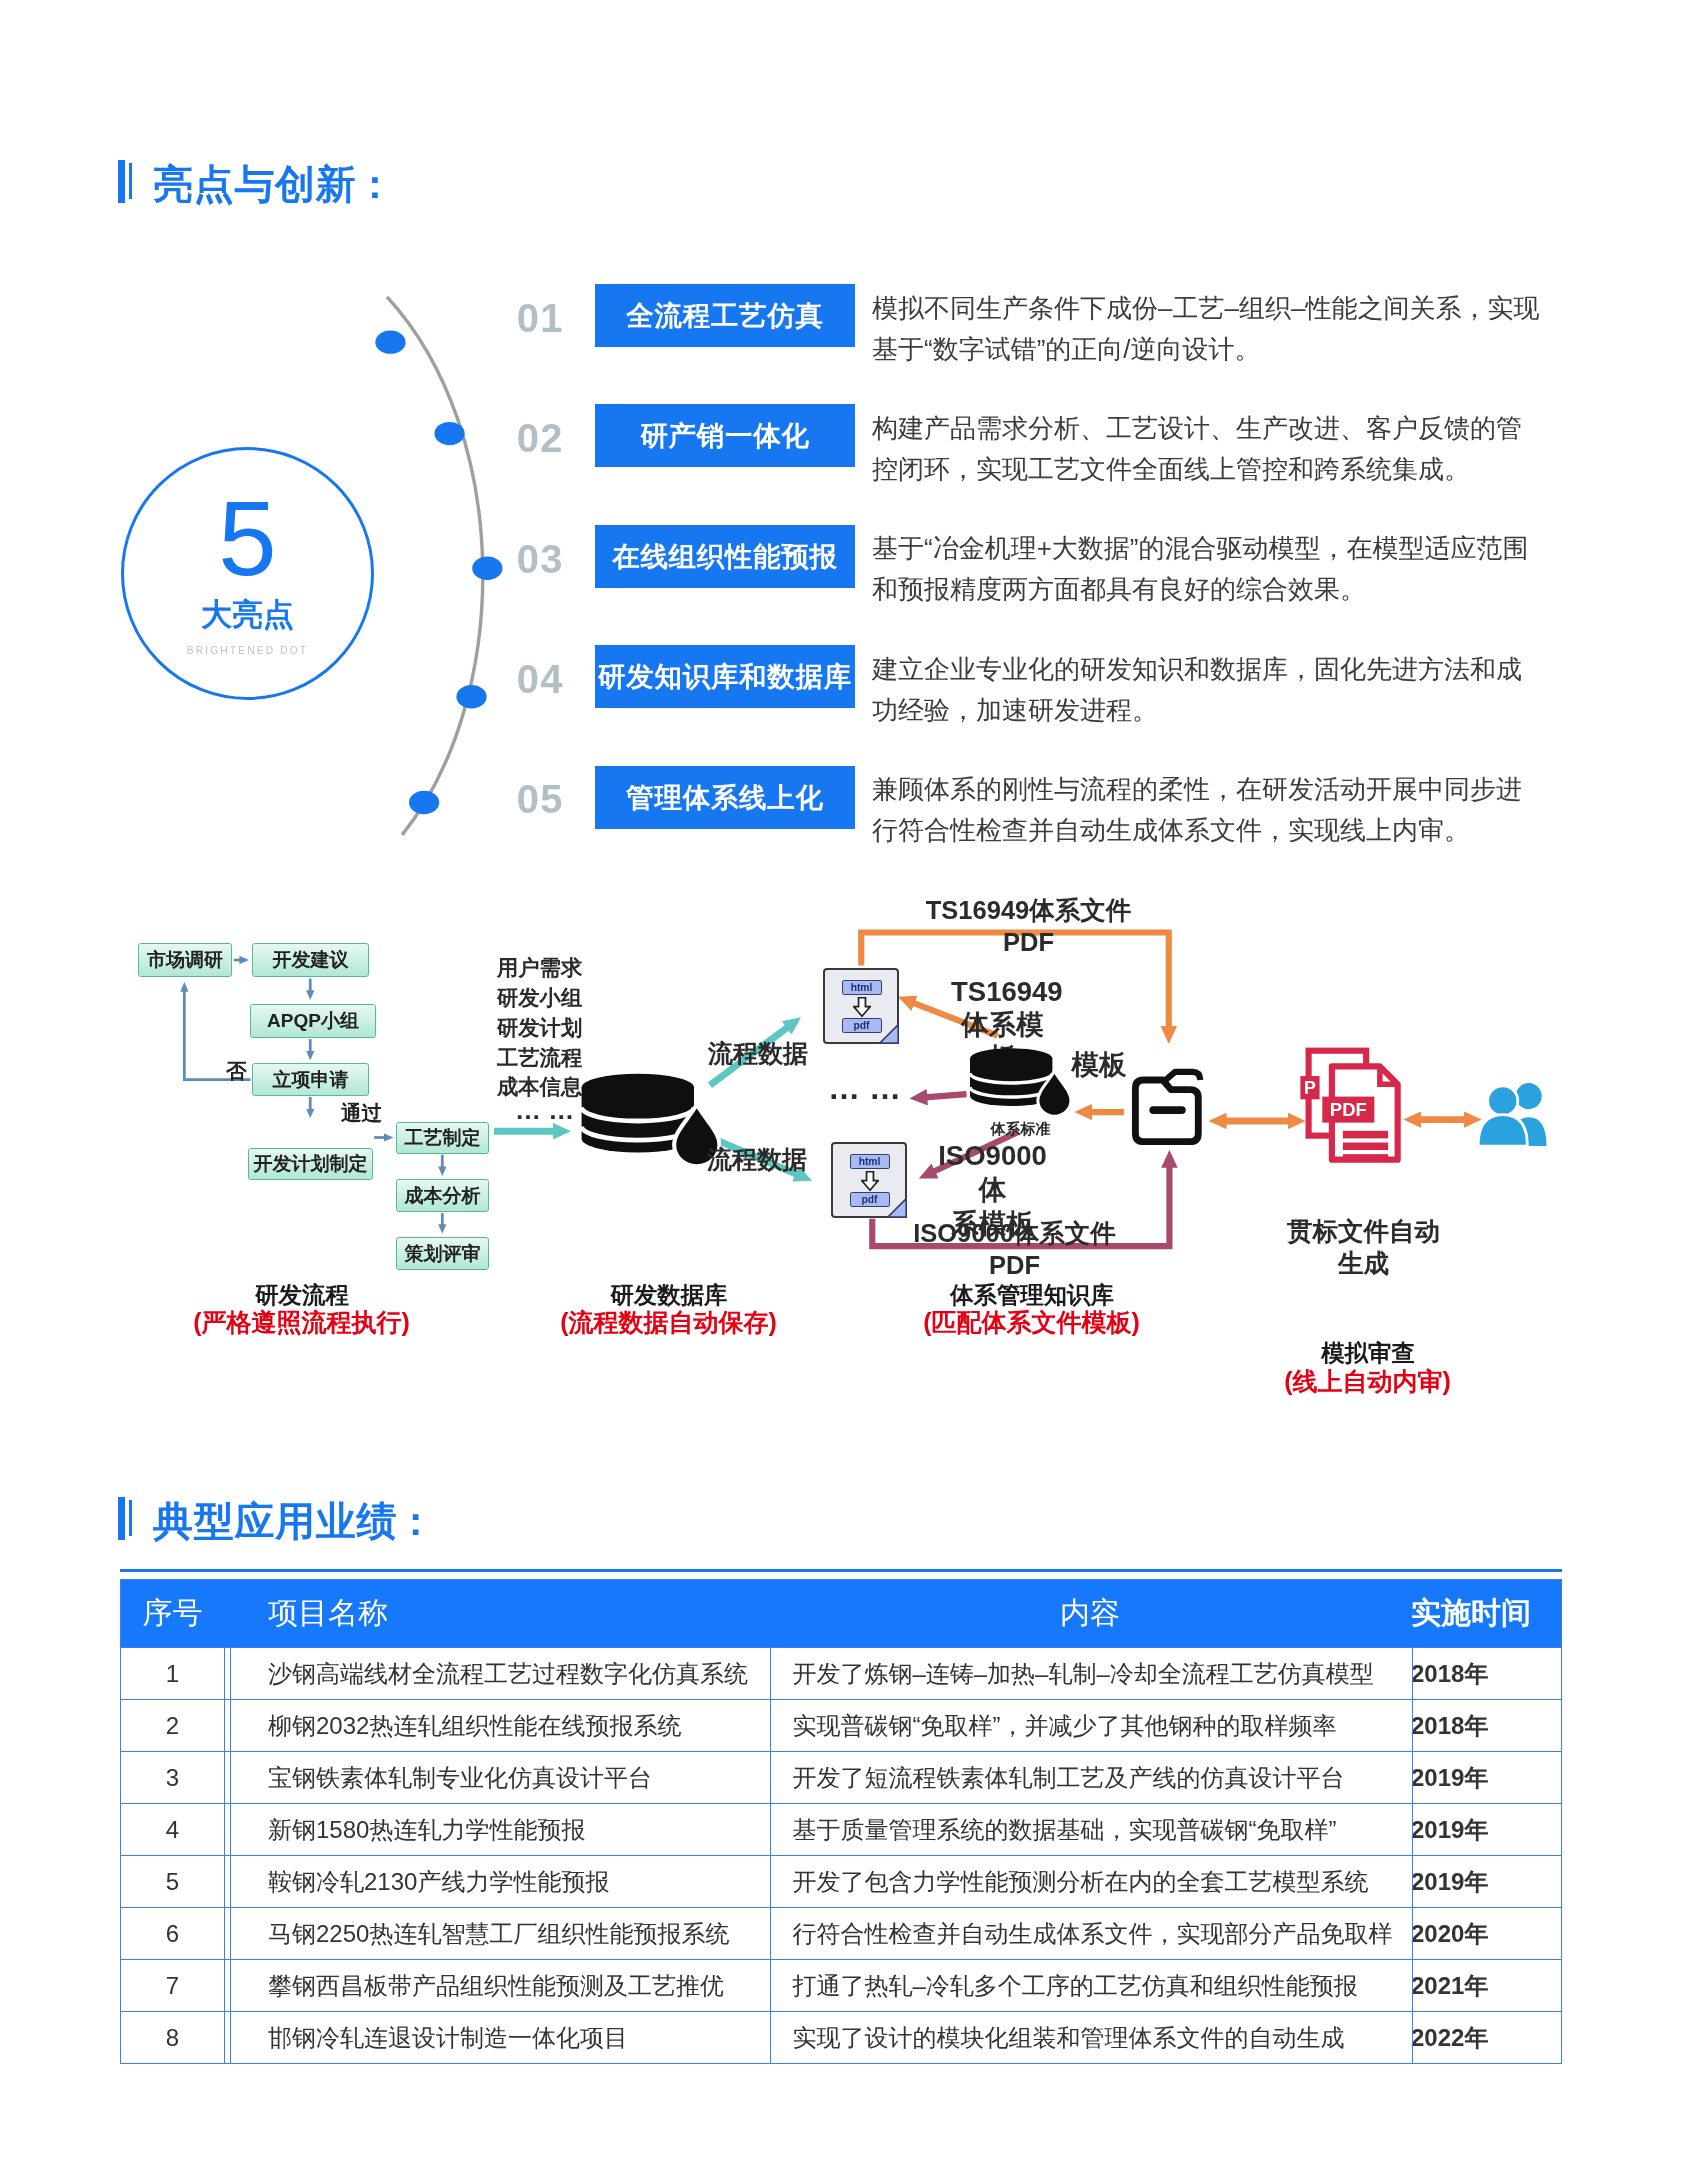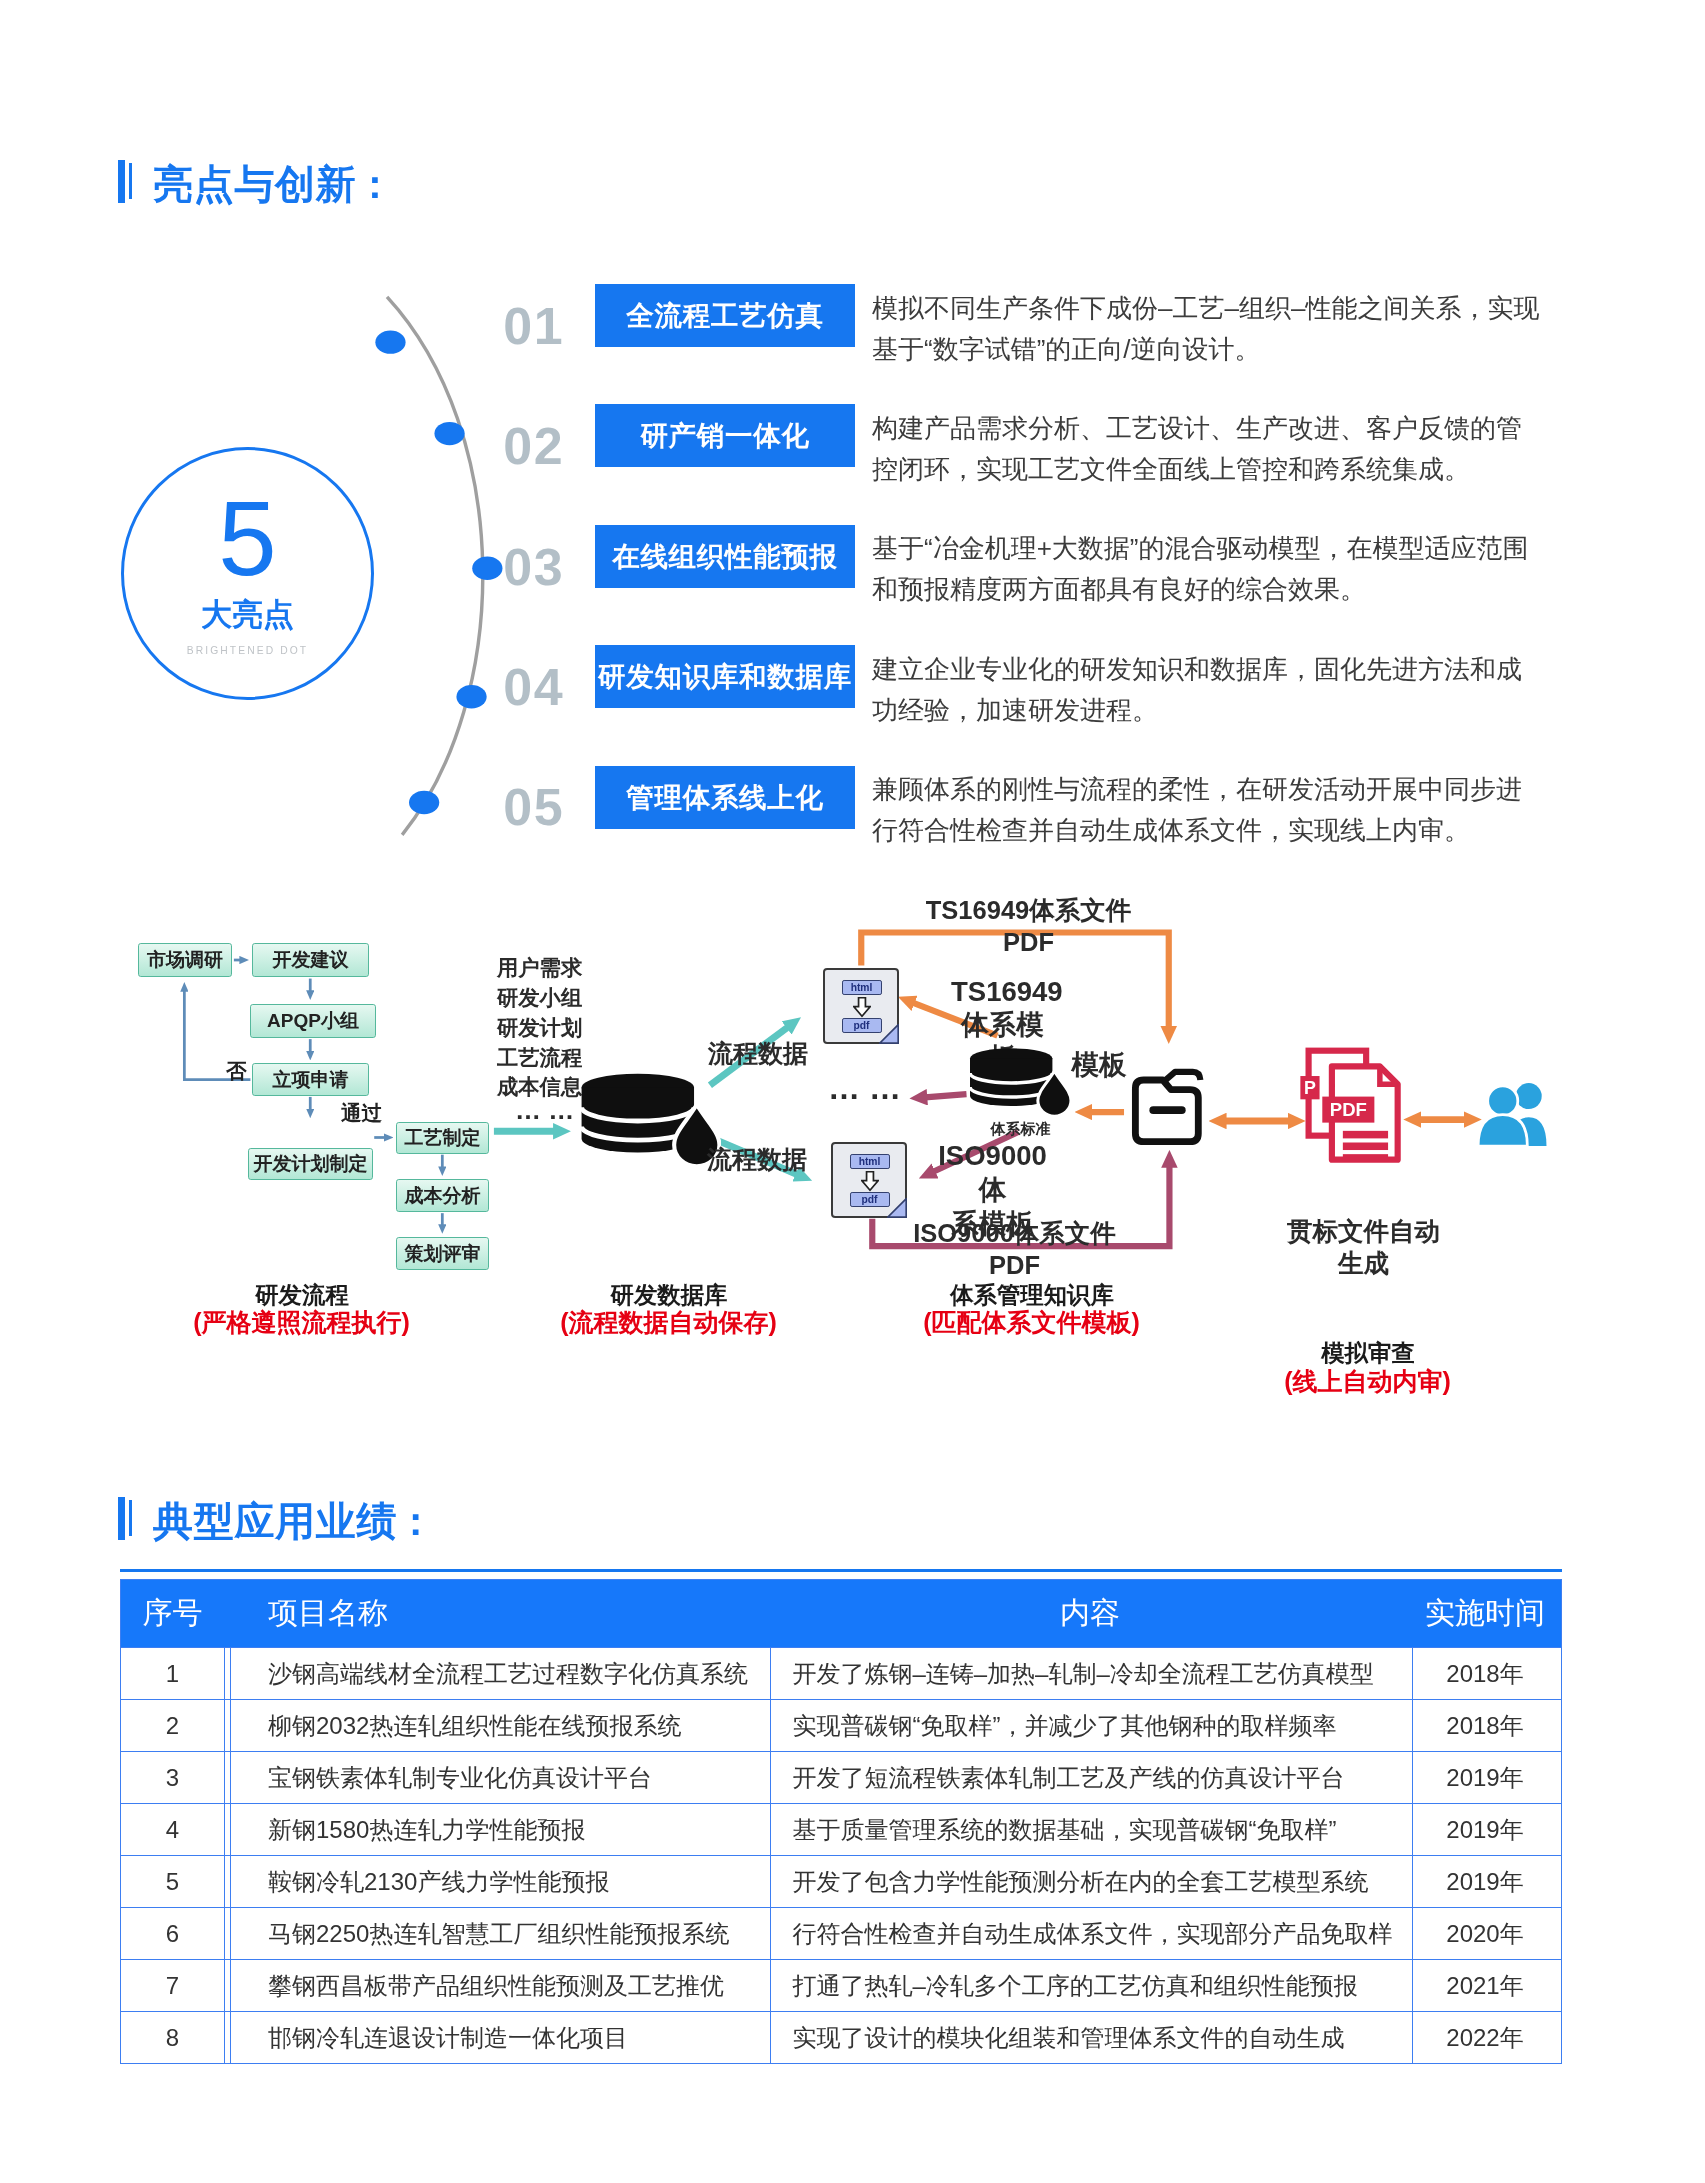--- a/index.html
+++ b/index.html
@@ -12,21 +12,21 @@
   .tbar1{position:absolute;width:6.9px;height:43px;background:#1677f0;}
   .tbar2{position:absolute;width:3.4px;height:36px;background:#1677f0;}
 
   
   .badge-circle{position:absolute;left:121px;top:447px;width:253px;height:253px;border:3.4px solid #1677f0;
     border-radius:50%;box-sizing:border-box;display:flex;flex-direction:column;align-items:center;}
   .badge-num{color:#1677f0;font-size:105px;line-height:1;margin-top:36px;font-weight:400;}
   .badge-label{color:#1677f0;font-size:31px;font-weight:600;margin-top:2.8px;}
   .badge-sub{color:#bfc3c7;font-size:10.3px;letter-spacing:2.1px;margin-top:9.6px;}
   .hl-num{position:absolute;left:501px;width:63px;text-align:right;color:#b3bfc7;
-    font-size:52px;font-weight:700;letter-spacing:1.4px;}
+    font-size:40px;font-weight:700;letter-spacing:1.4px;}
   .hl-btn{position:absolute;left:595px;width:260px;height:63px;background:#1677f0;color:#fff;
     font-size:27.5px;font-weight:700;display:flex;align-items:center;justify-content:center;letter-spacing:0.7px;}
   .hl-desc{position:absolute;left:872px;width:743px;color:#3c3c3c;font-size:26px;
     font-weight:500;line-height:41px;}
 
   
   .flow-box{position:absolute;box-sizing:border-box;border:1.4px solid #55b89c;border-radius:2.8px;
     background:linear-gradient(#e6f8f1,#b2e7d5);color:#222;font-size:19px;font-weight:600;
     display:flex;align-items:center;justify-content:center;}
   .flow-lbl{position:absolute;color:#222;font-size:20.6px;font-weight:600;}
@@ -45,21 +45,21 @@
 
   
   .thin-line{position:absolute;left:120px;top:1569px;width:1442px;height:3.4px;background:#1677f0;}
   #restable{position:absolute;left:120px;top:1579px;width:1442px;height:485px;
     border:1.4px solid #3d7ef2;box-sizing:border-box;}
   .thead{display:flex;height:67px;background:#1678fa;color:#fff;font-size:30px;font-weight:500;align-items:center;}
   .trow{display:flex;height:52px;border-top:1.4px solid #3d7ef2;align-items:center;color:#333;font-size:24px;box-sizing:border-box;}
   .c1{width:103px;text-align:center;flex:none;}
   .c2{width:545px;padding-left:44px;box-sizing:border-box;flex:none;text-align:left;}
   .c3{width:642px;padding-left:23.4px;box-sizing:border-box;flex:none;text-align:left;}
-  .c4{width:148px;text-align:center;flex:none;}
+  .c4{width:148px;text-align:left;flex:none;font-weight:bold;}
   .thead .c2{padding-left:44px;}
   .vline{position:absolute;top:67px;bottom:0;width:1.4px;background:#3d7ef2;}
 </style>
 </head>
 <body>
 
 <div id="page">
 
   <div class="tbar1" style="left:118px;top:160px;"></div>
   <div class="tbar2" style="left:129px;top:163px;"></div>

